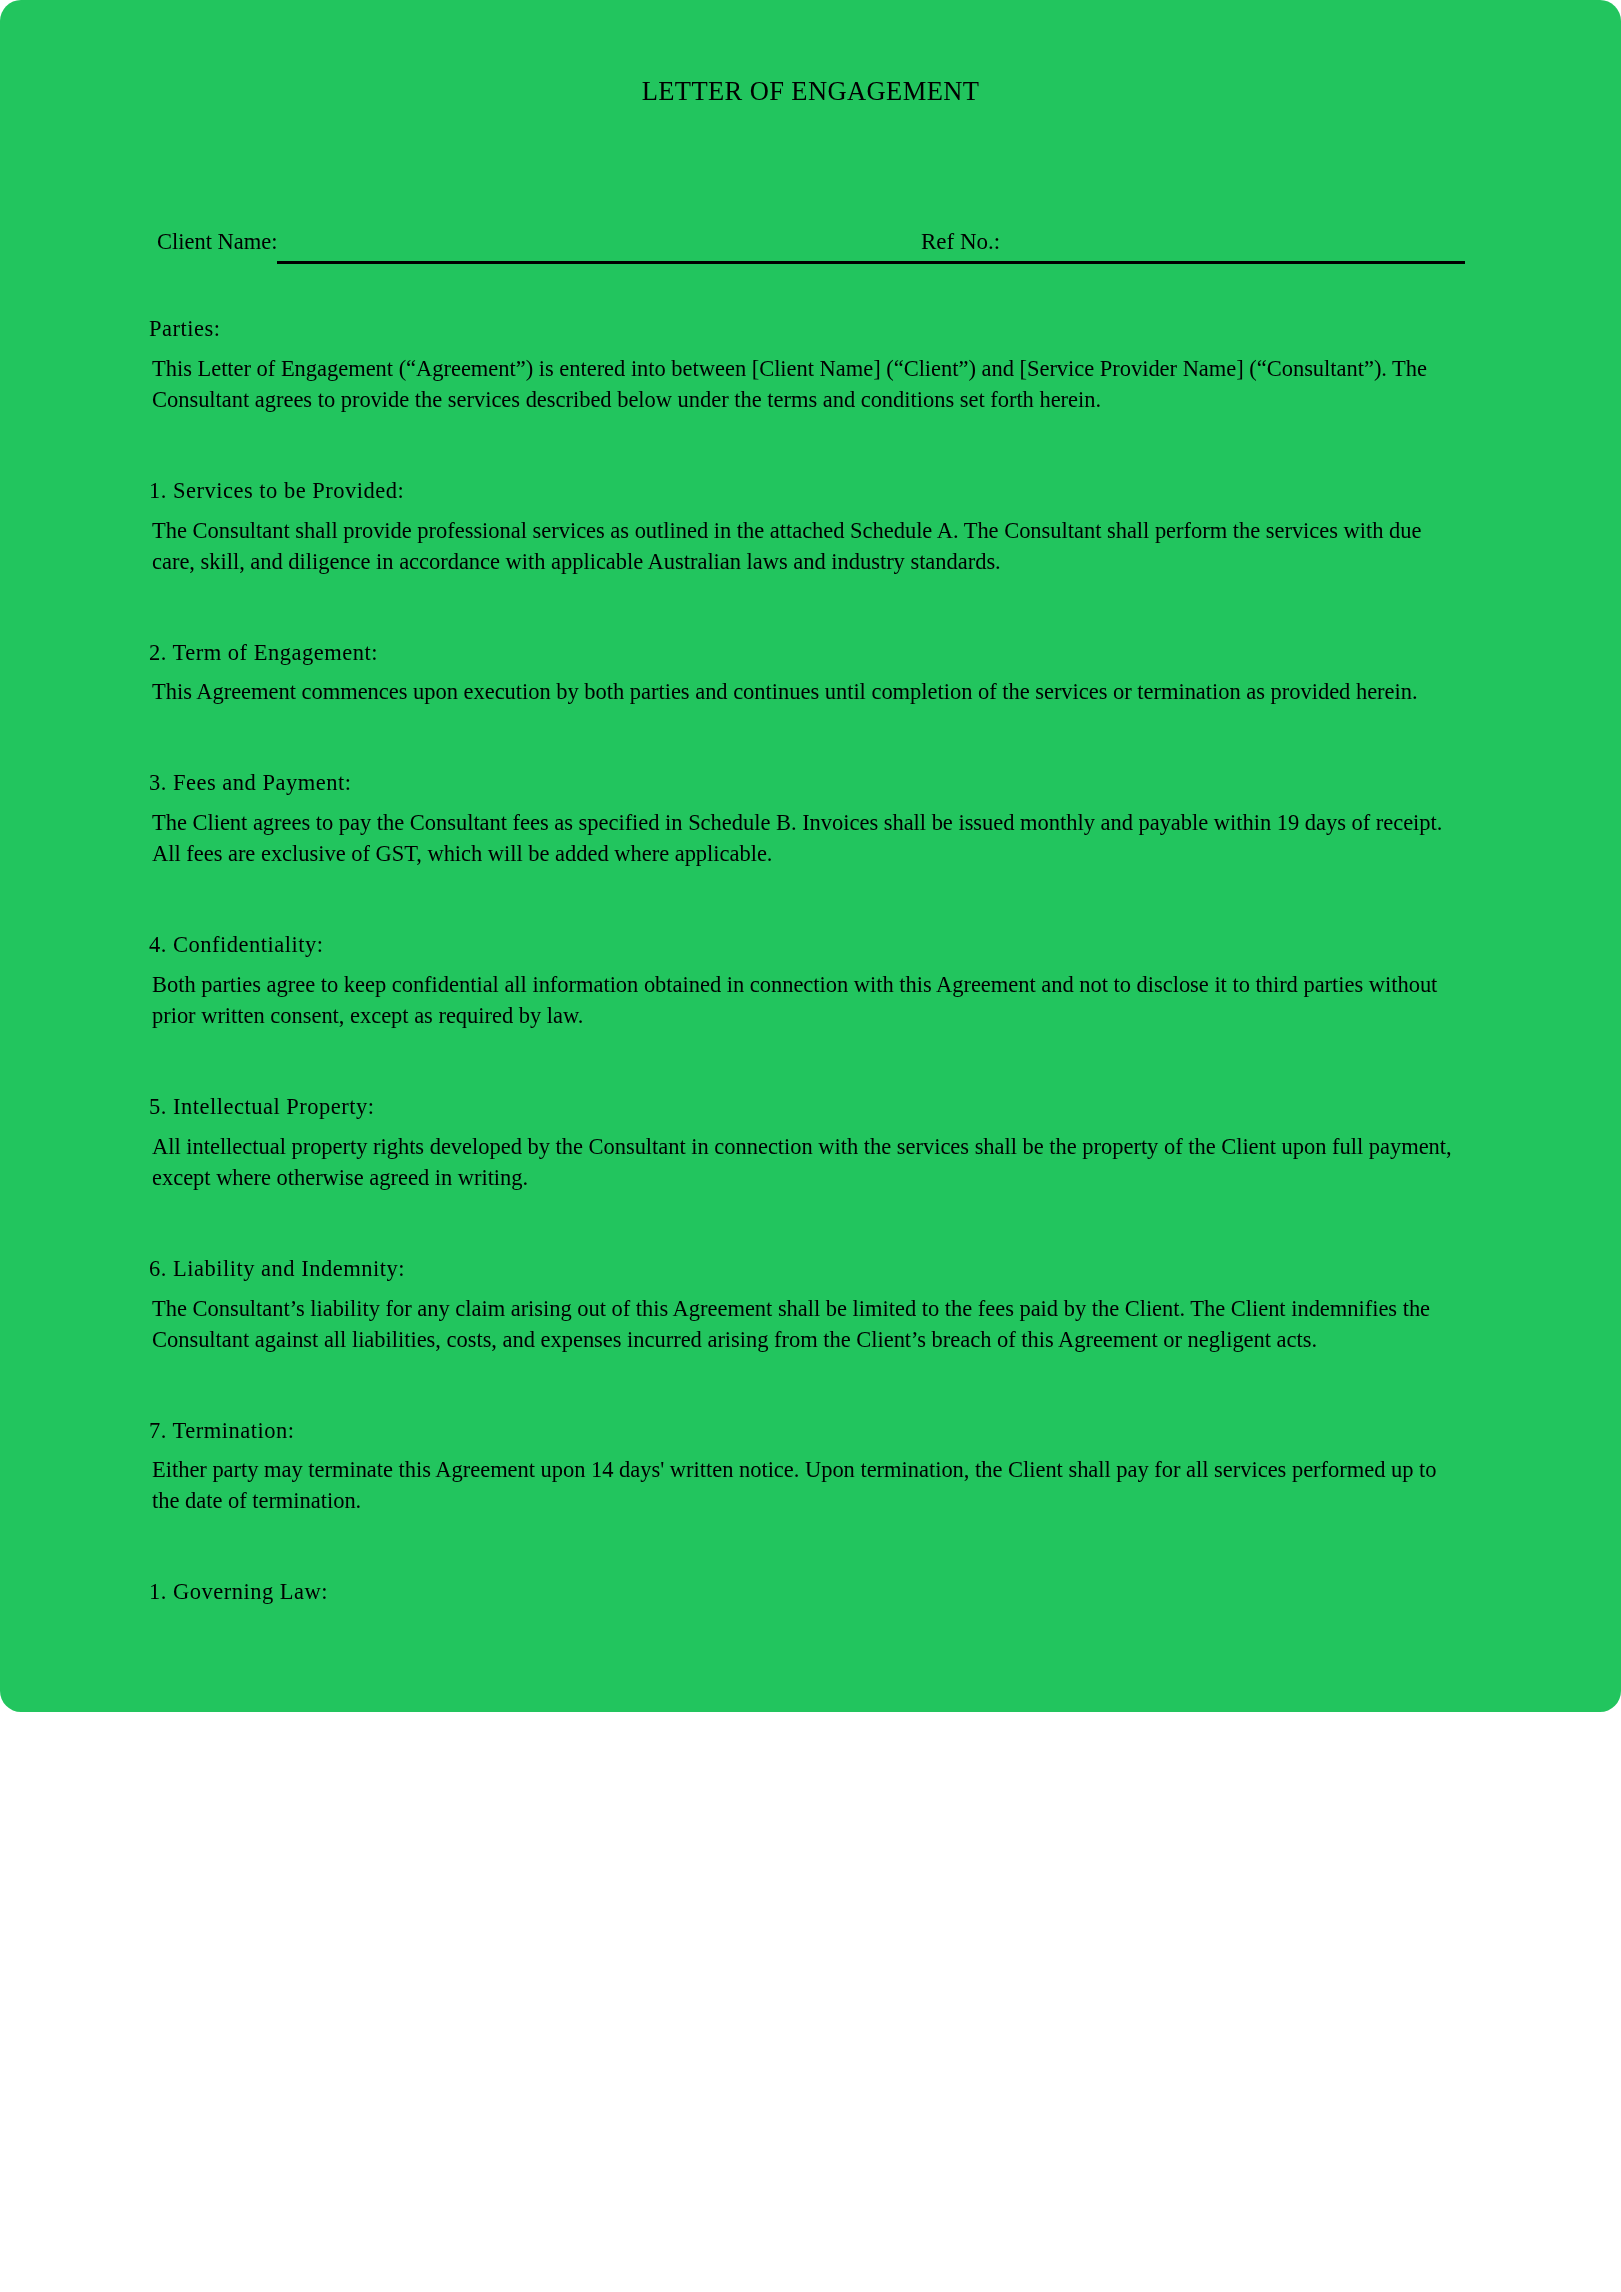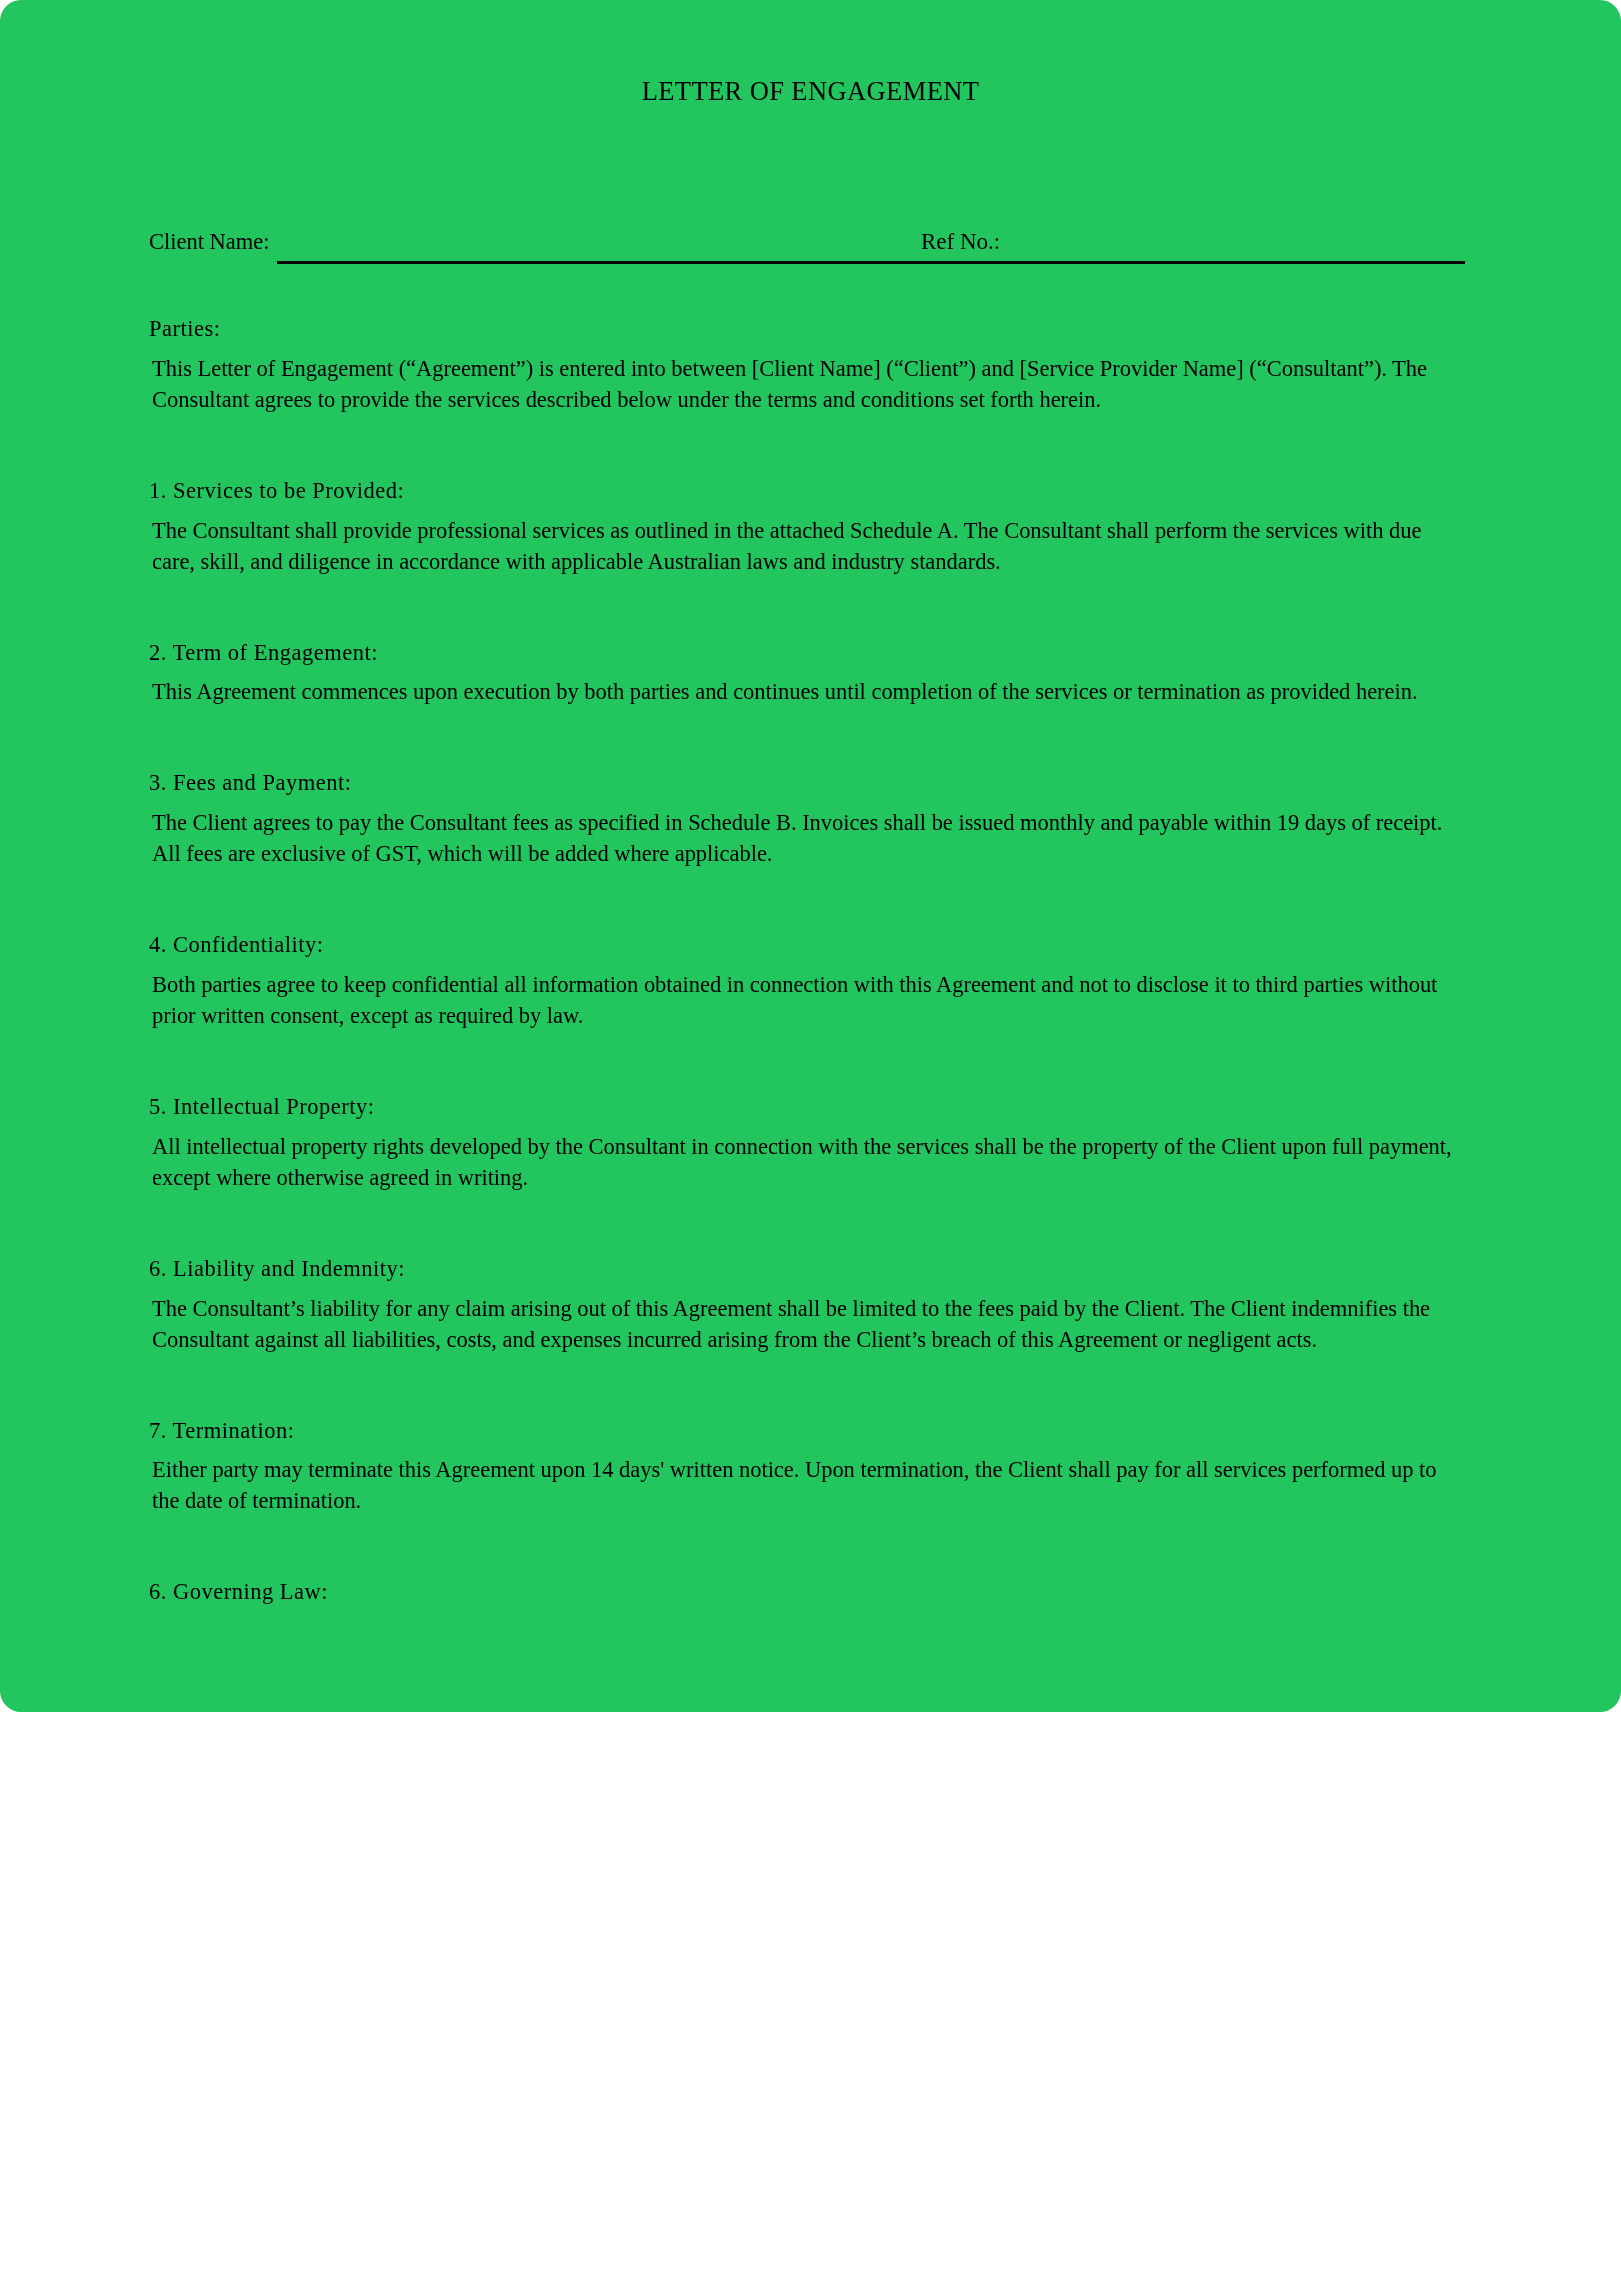--- a/index.html
+++ b/index.html
@@ -33,21 +33,21 @@
   }
   .header-row {
     position: absolute;
     top: 227px;
     left: 149px;
     width: 1316px;
     height: 39px;
   }
   .client-name-label {
     position: absolute;
-    left: 0;
+    left: 8px;
     top: 0;
     font-size: 22.5px;
     line-height: 29px;
     white-space: nowrap;
   }
   .ref-no-label {
     position: absolute;
     left: 772px;
     top: 0;
     font-size: 23px;
@@ -140,19 +140,19 @@
       <p class="section-heading">6. Liability and Indemnity:</p>
       <p class="section-body">The Consultant’s liability for any claim arising out of this Agreement shall be limited to the fees paid by the Client. The Client indemnifies the Consultant against all liabilities, costs, and expenses incurred arising from the Client’s breach of this Agreement or negligent acts.</p>
     </div>
 
     <div class="section">
       <p class="section-heading">7. Termination:</p>
       <p class="section-body">Either party may terminate this Agreement upon 14 days' written notice. Upon termination, the Client shall pay for all services performed up to the date of termination.</p>
     </div>
 
     <div class="section">
-      <p class="section-heading">6. Governing Law:</p>
+      <p class="section-heading">1. Governing Law:</p>
     </div>
 
   </div>
 
 </div>
 
 
 </body></html>

